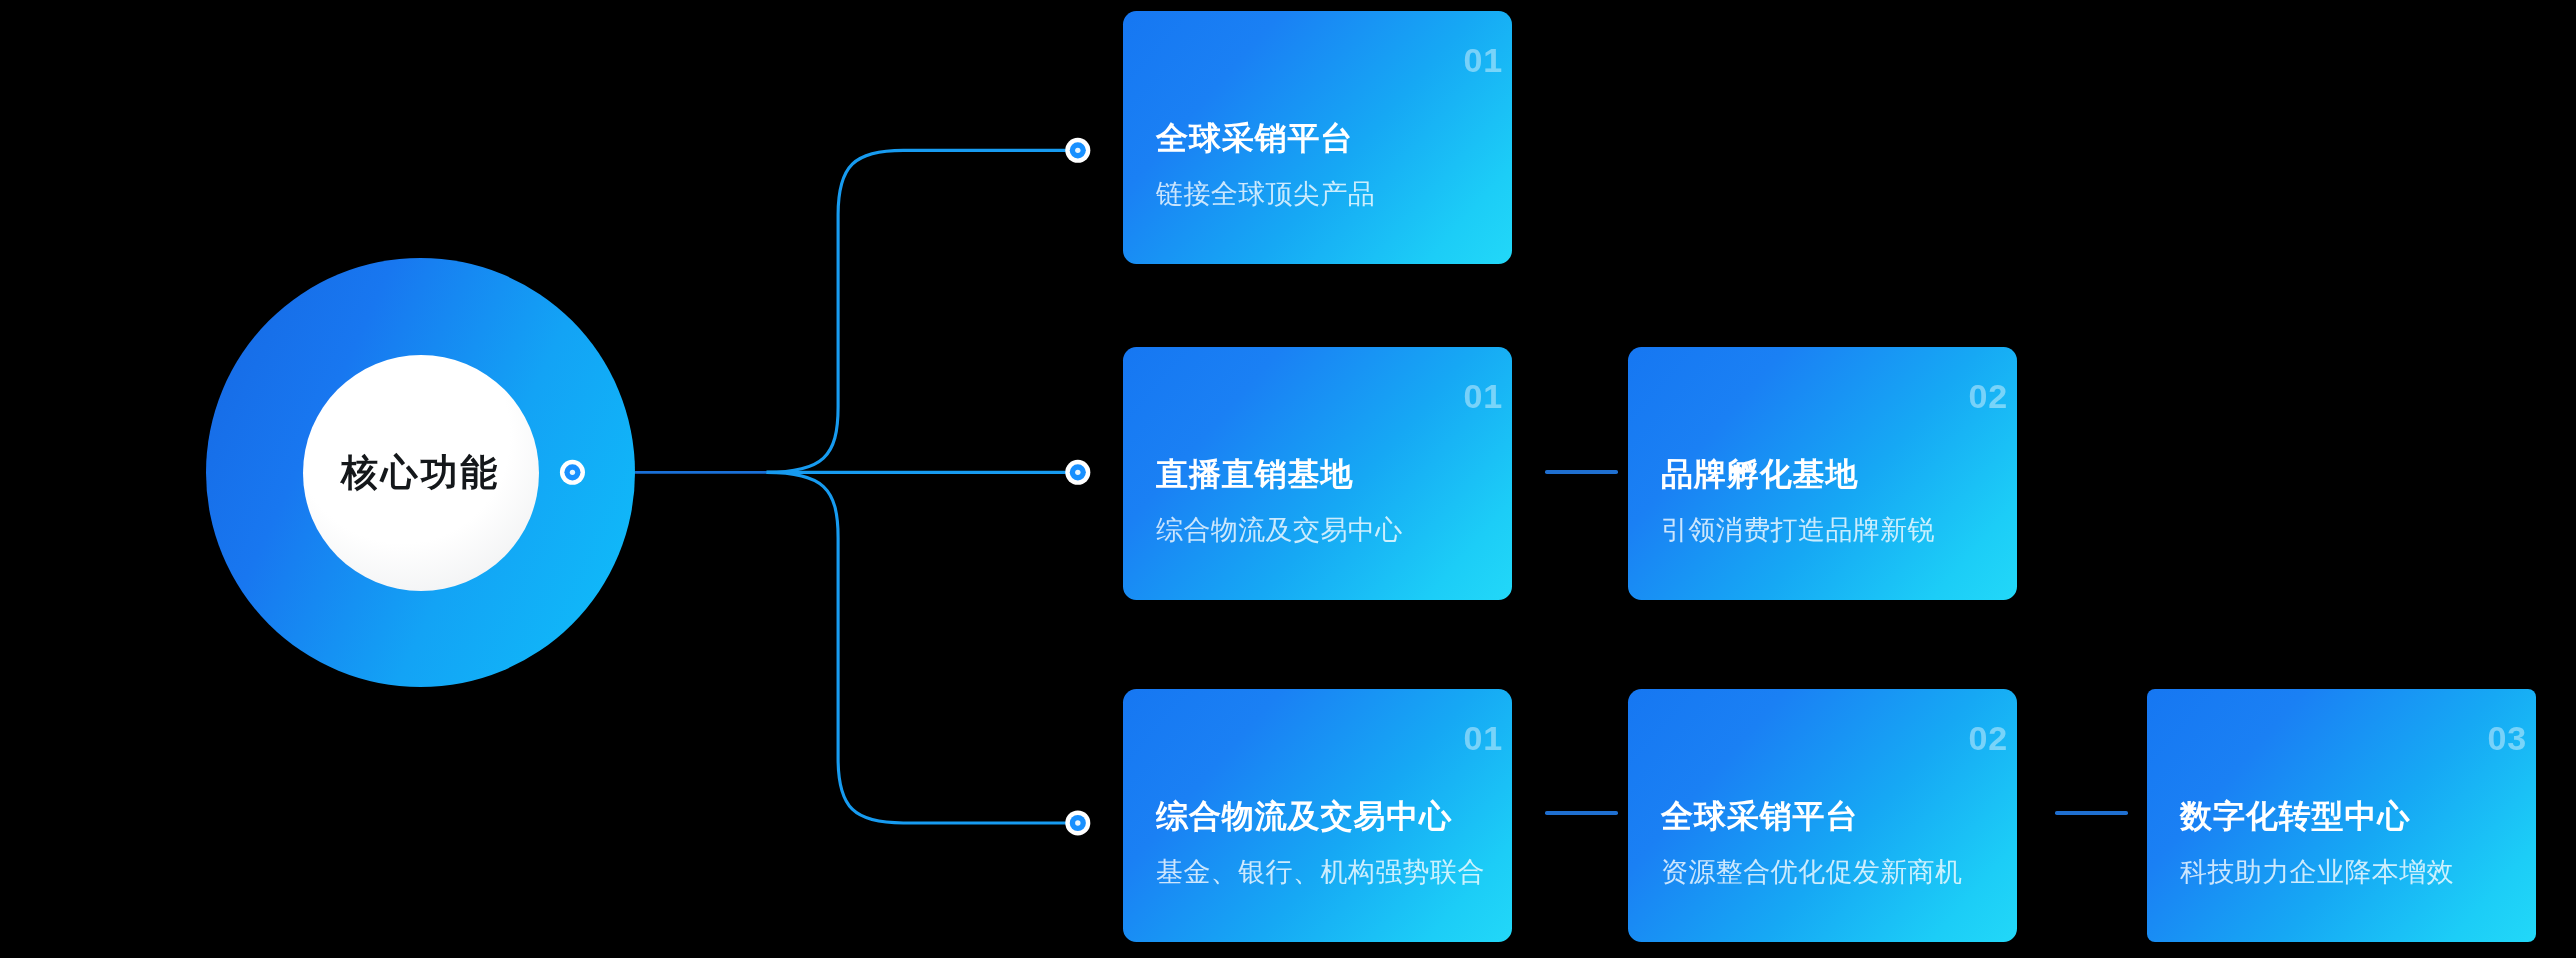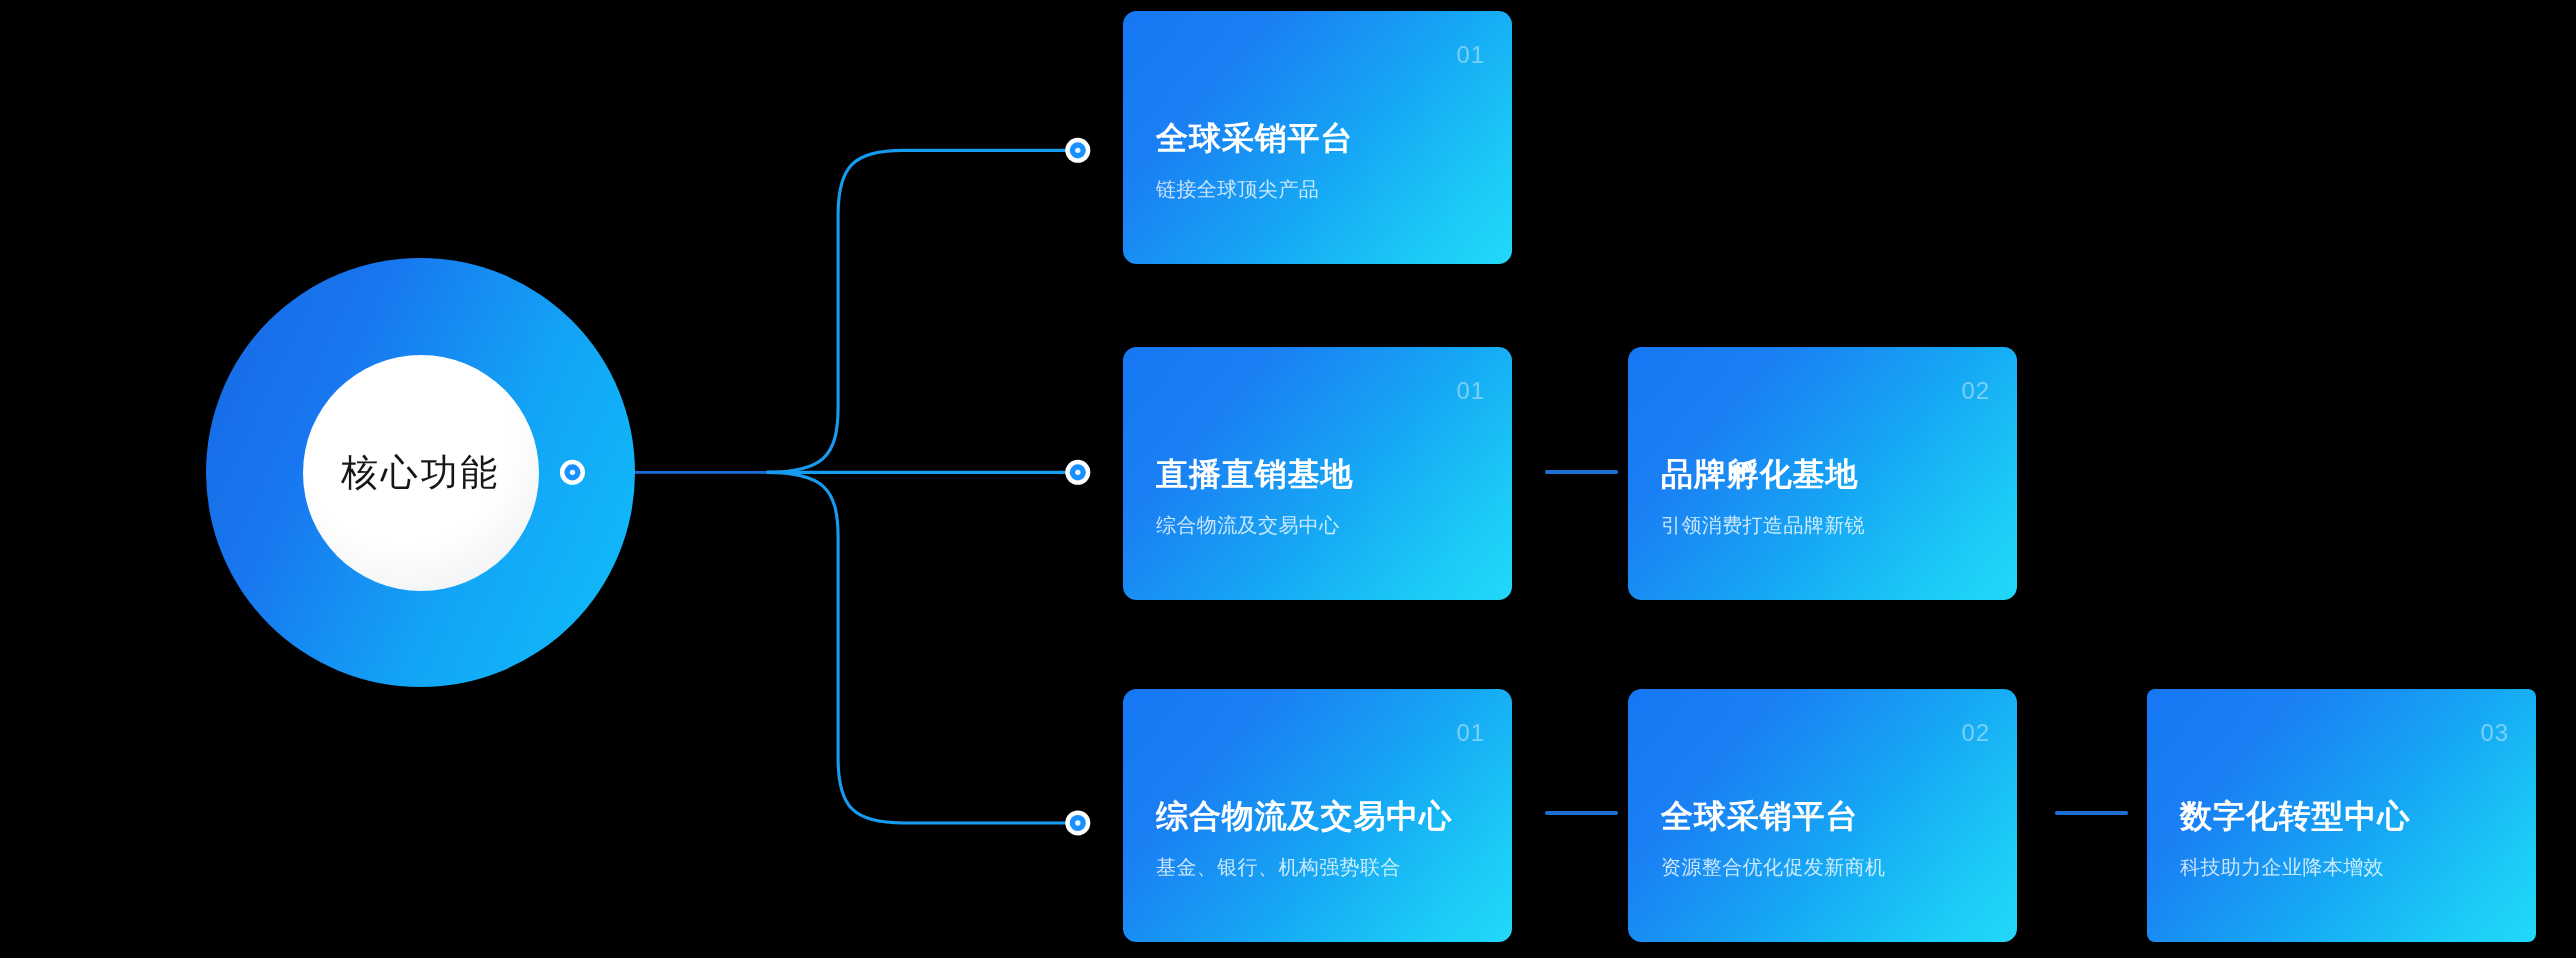--- a/index.html
+++ b/index.html
@@ -20,52 +20,52 @@
     background:linear-gradient(115deg,#1668e3 0%,#1877f0 30%,#13a3f5 62%,#0fc0fa 100%);
   }
   #hub-inner {
     position:absolute; left:50%; top:50%;
     width:236px; height:236px; margin:-118px 0 0 -118px;
     border-radius:50%;
     background:radial-gradient(circle at 42% 34%, #ffffff 0%, #ffffff 52%, #f3f4f5 78%, #e9eaec 100%);
     display:flex; align-items:center; justify-content:center;
   }
   #hub-label {
-    font-size:37px; color:#14171a; letter-spacing:2.7px; font-weight:400;
+    font-size:37px; color:#14171a; letter-spacing:2.7px; font-weight:700;
     white-space:nowrap;
   }
 
   
   #connectors {
     position:absolute; left:0; top:0; width:2576px; height:959px;
     pointer-events:none;
   }
 
   
   .card {
     position:absolute;
     width:389px; height:253px;
     border-radius:13.4px;
     background:linear-gradient(131deg,#1677f2 0%,#1a80f4 26%,#16a8f4 58%,#1ccdf7 86%,#22d8f8 100%);
     overflow:hidden;
   }
   .card-num {
-    position:absolute; right:27px; top:32px;
-    font-size:24px; font-weight:400;
+    position:absolute; right:9px; top:32px;
+    font-size:34px; font-weight:700;
     color:rgba(255,255,255,0.42);
     letter-spacing:0.9px; line-height:1;
   }
   .card-title {
     position:absolute; left:33px; top:106px;
     font-size:32px; font-weight:700; color:#ffffff;
     letter-spacing:0.9px; white-space:nowrap;
   }
   .card-sub {
     position:absolute; left:33px; top:165px;
-    font-size:20px; font-weight:400;
+    font-size:27px; font-weight:400;
     color:rgba(255,255,255,0.78);
     letter-spacing:0.4px; white-space:nowrap;
   }
 
   
   .r1 { top:10.7px; }
   .r2 { top:347px; }
   .r3 { top:689px; }
   .c1 { left:1123px; }
   .c2 { left:1628px; }

